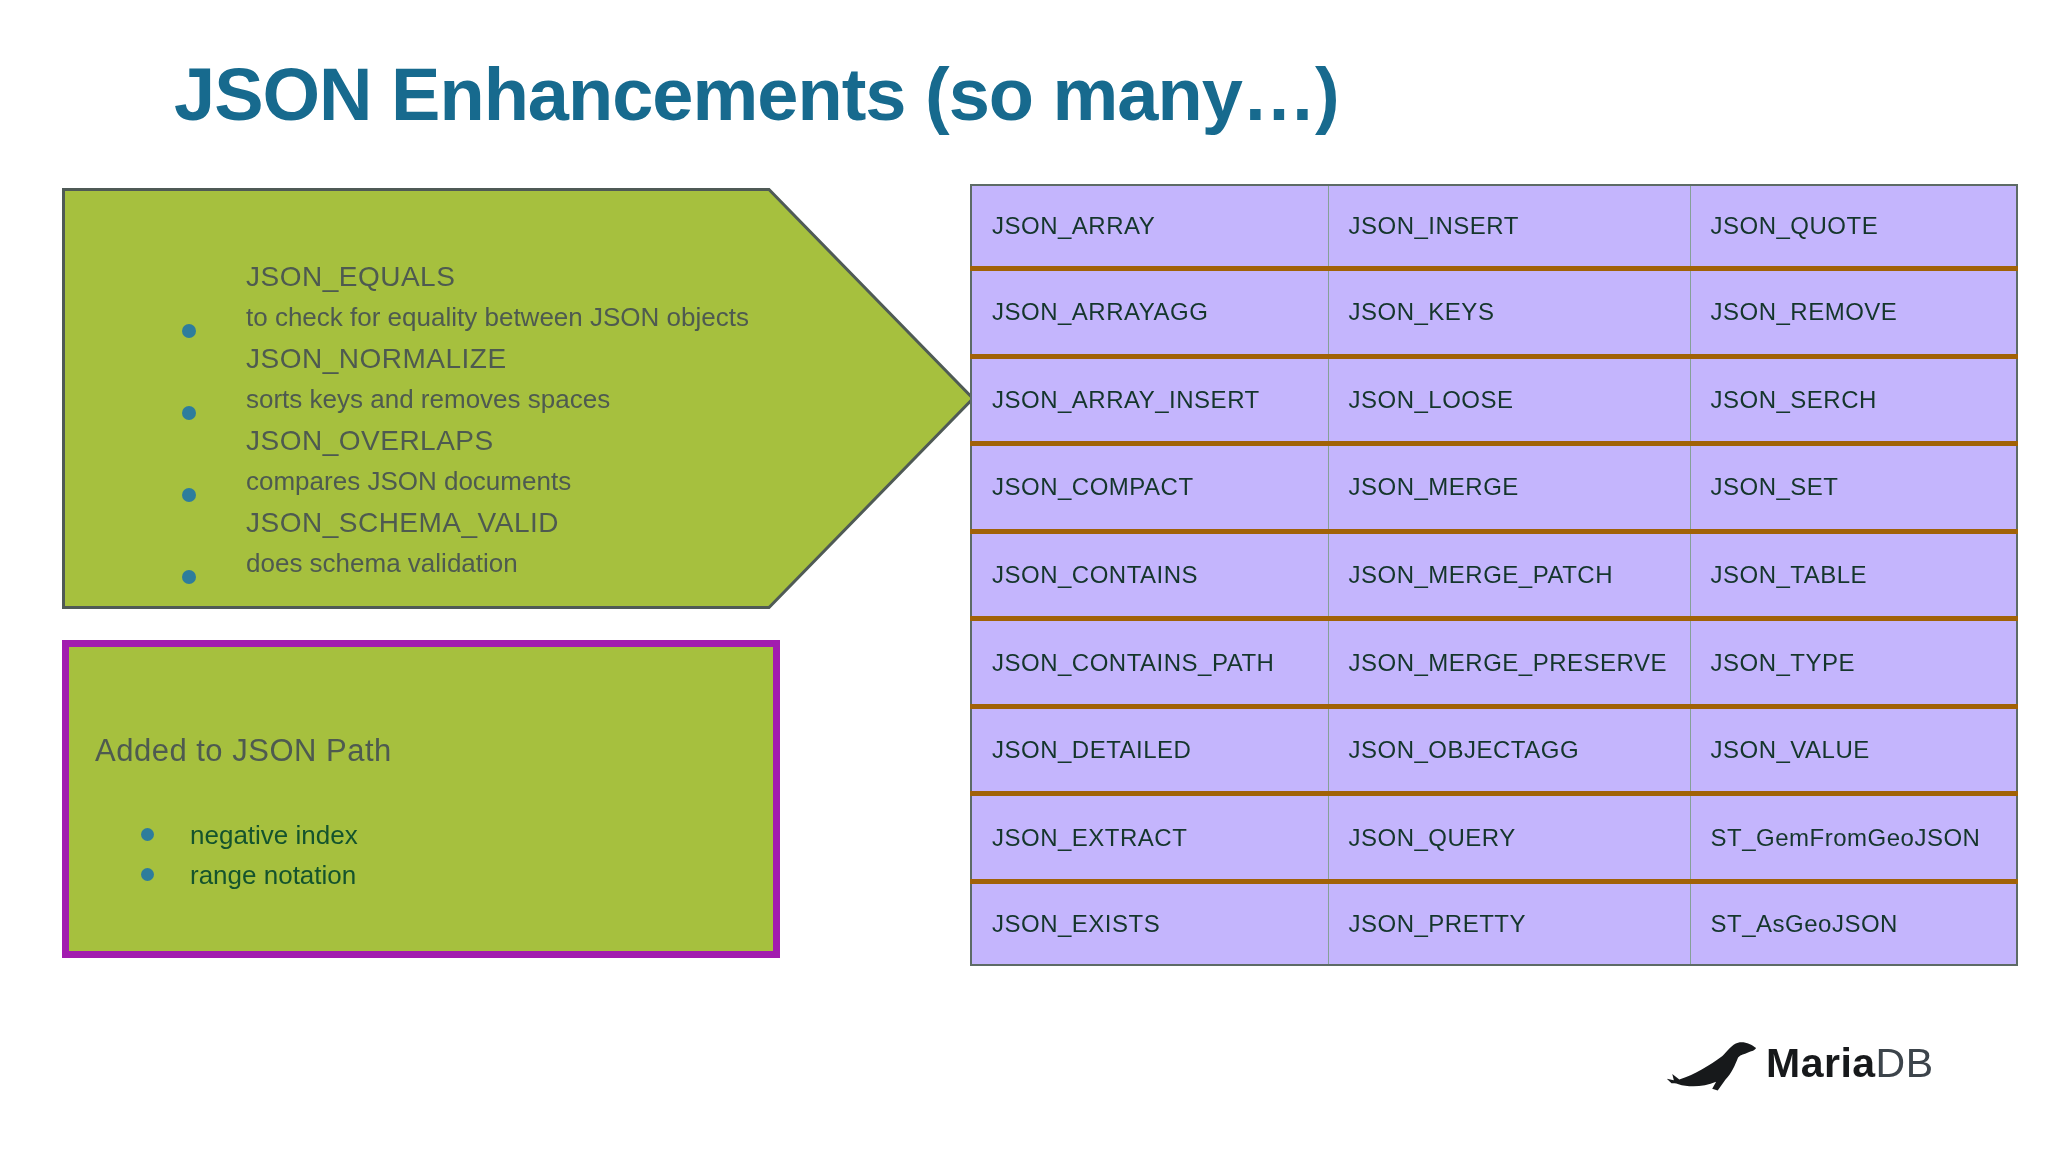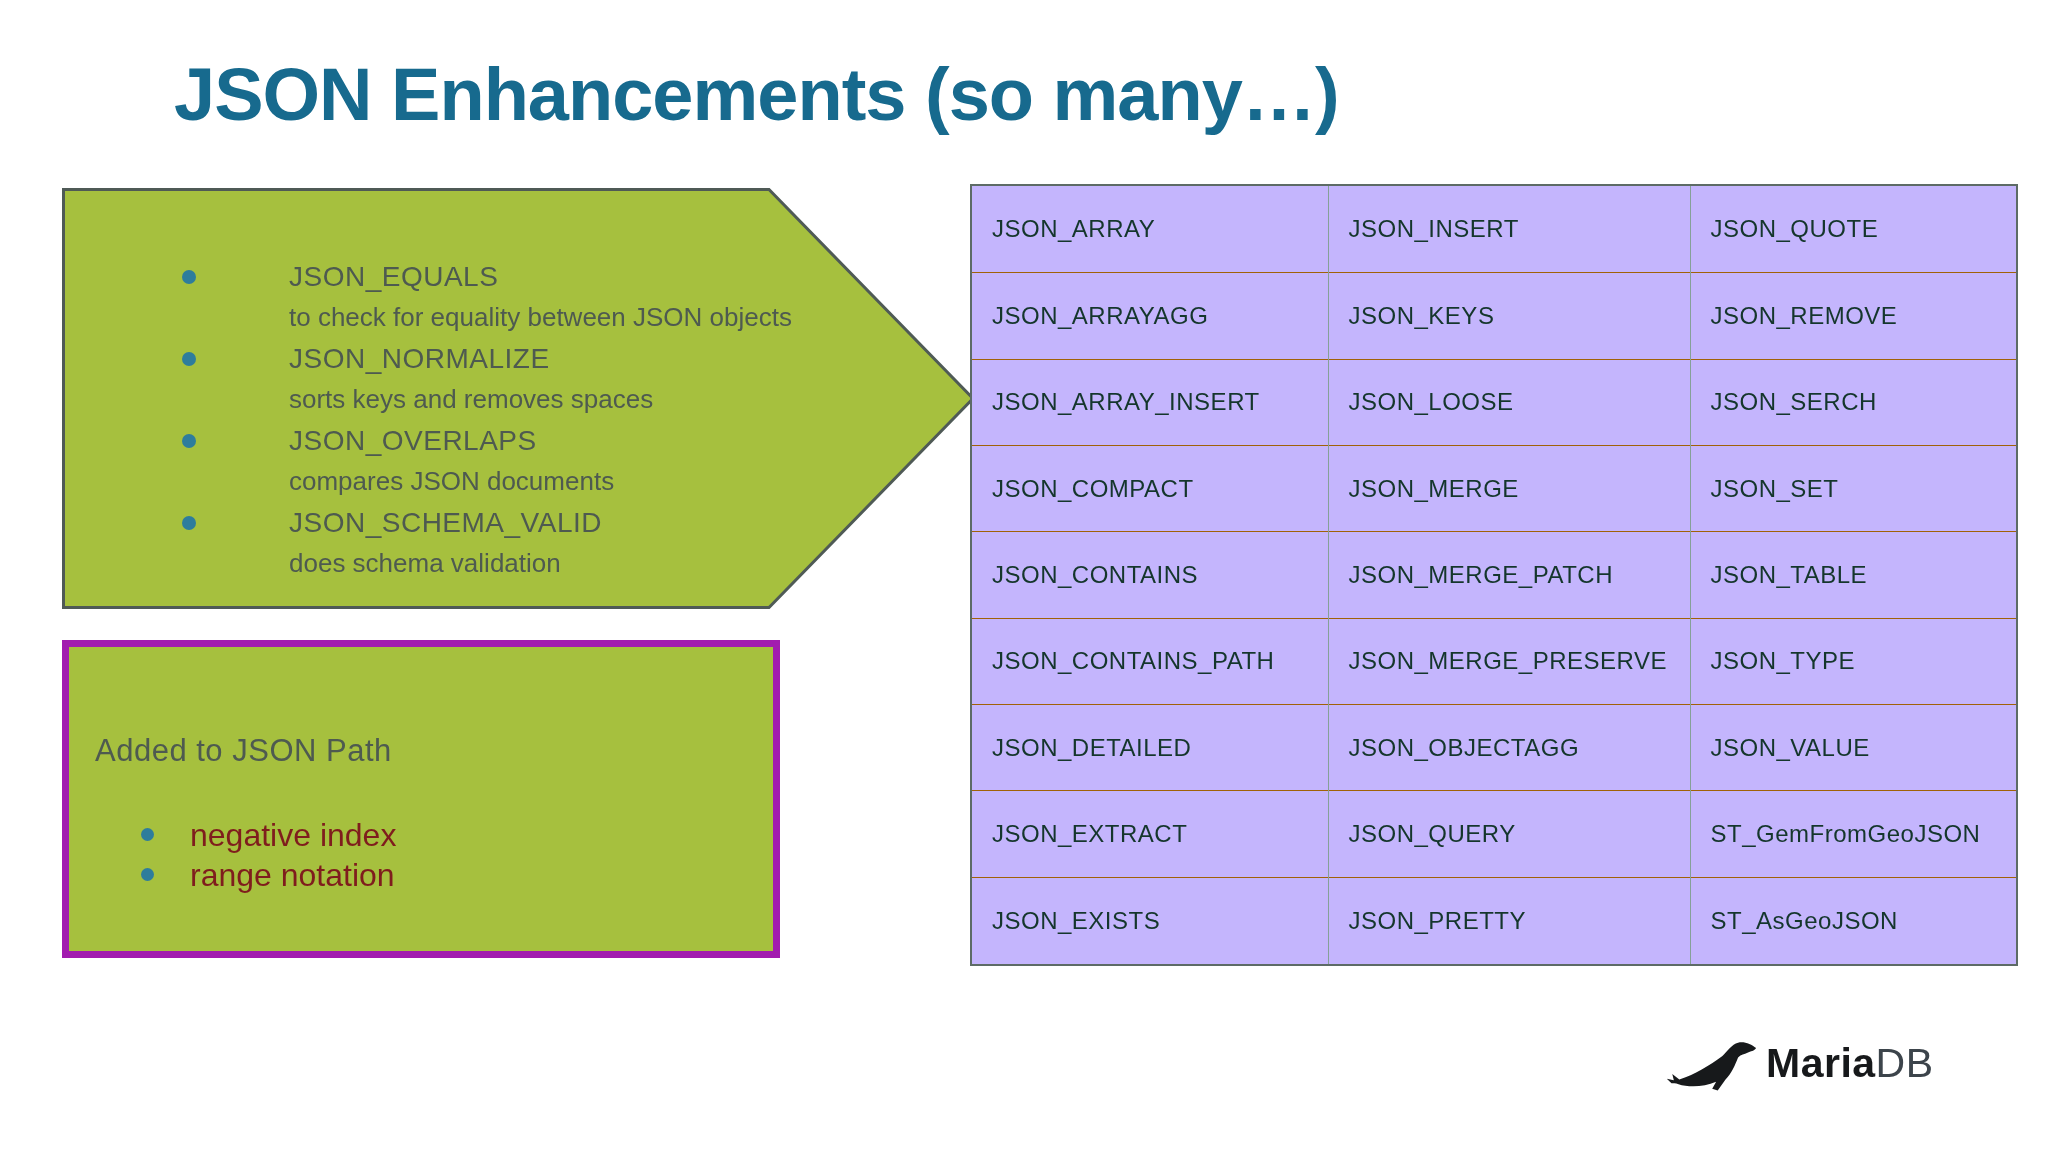--- a/index.html
+++ b/index.html
@@ -36,21 +36,21 @@
     position: absolute;
     left: 0; top: 0;
     width: 100%; height: 100%;
   }
   .arrow-content {
     position: absolute;
     left: 120px;
     top: 68px;
     width: 640px;
   }
-  .bullet-item { display: flex; align-items: flex-start; gap: 43px; }
+  .bullet-item { display: flex; align-items: flex-end; }
   .dot {
     width: 14px; height: 14px;
     border-radius: 50%;
     background: #2e7d9c;
     margin: 14px 50px 0 0;
     flex: 0 0 auto;
   }
   .bullet-name {
     font-size: 28px;
     line-height: 41px;
@@ -79,44 +79,44 @@
     left: 26px;
     top: 86px;
     font-size: 31px;
     color: #4e5a50;
     letter-spacing: 0.5px;
   }
   .path-bullets { position: absolute; left: 72px; top: 168px; }
   .path-bullet { display: flex; align-items: flex-start; }
   .path-bullet .dot { margin: 13px 36px 0 0; width: 13px; height: 13px; }
   .path-bullet-label {
-    font-size: 32px;
+    font-size: 26px;
     line-height: 40px;
-    color: #7f1d1d;
+    color: #14532d;
   }
 
   
   table.fn-table {
     position: absolute;
     left: 970px;
     top: 184px;
     width: 1046px;
     height: 782px;
     border-collapse: collapse;
     table-layout: fixed;
     background: #c4b5fd;
     border: 2px solid #5d6b66;
   }
   table.fn-table td {
     font-size: 24px;
     color: #15362c;
     letter-spacing: 0.5px;
     padding: 0 0 0 20px;
     vertical-align: middle;
-    border-top: 1px solid #a16207;
+    border-top: 5px solid #a16207;
     border-left: 1px solid #85a098;
     overflow: hidden;
     white-space: nowrap;
   }
   table.fn-table tr:first-child td { border-top: none; }
   table.fn-table td:first-child { border-left: none; }
   table.fn-table col.c1 { width: 357px; }
   table.fn-table col.c2 { width: 362px; }
   table.fn-table col.c3 { width: 327px; }
 

